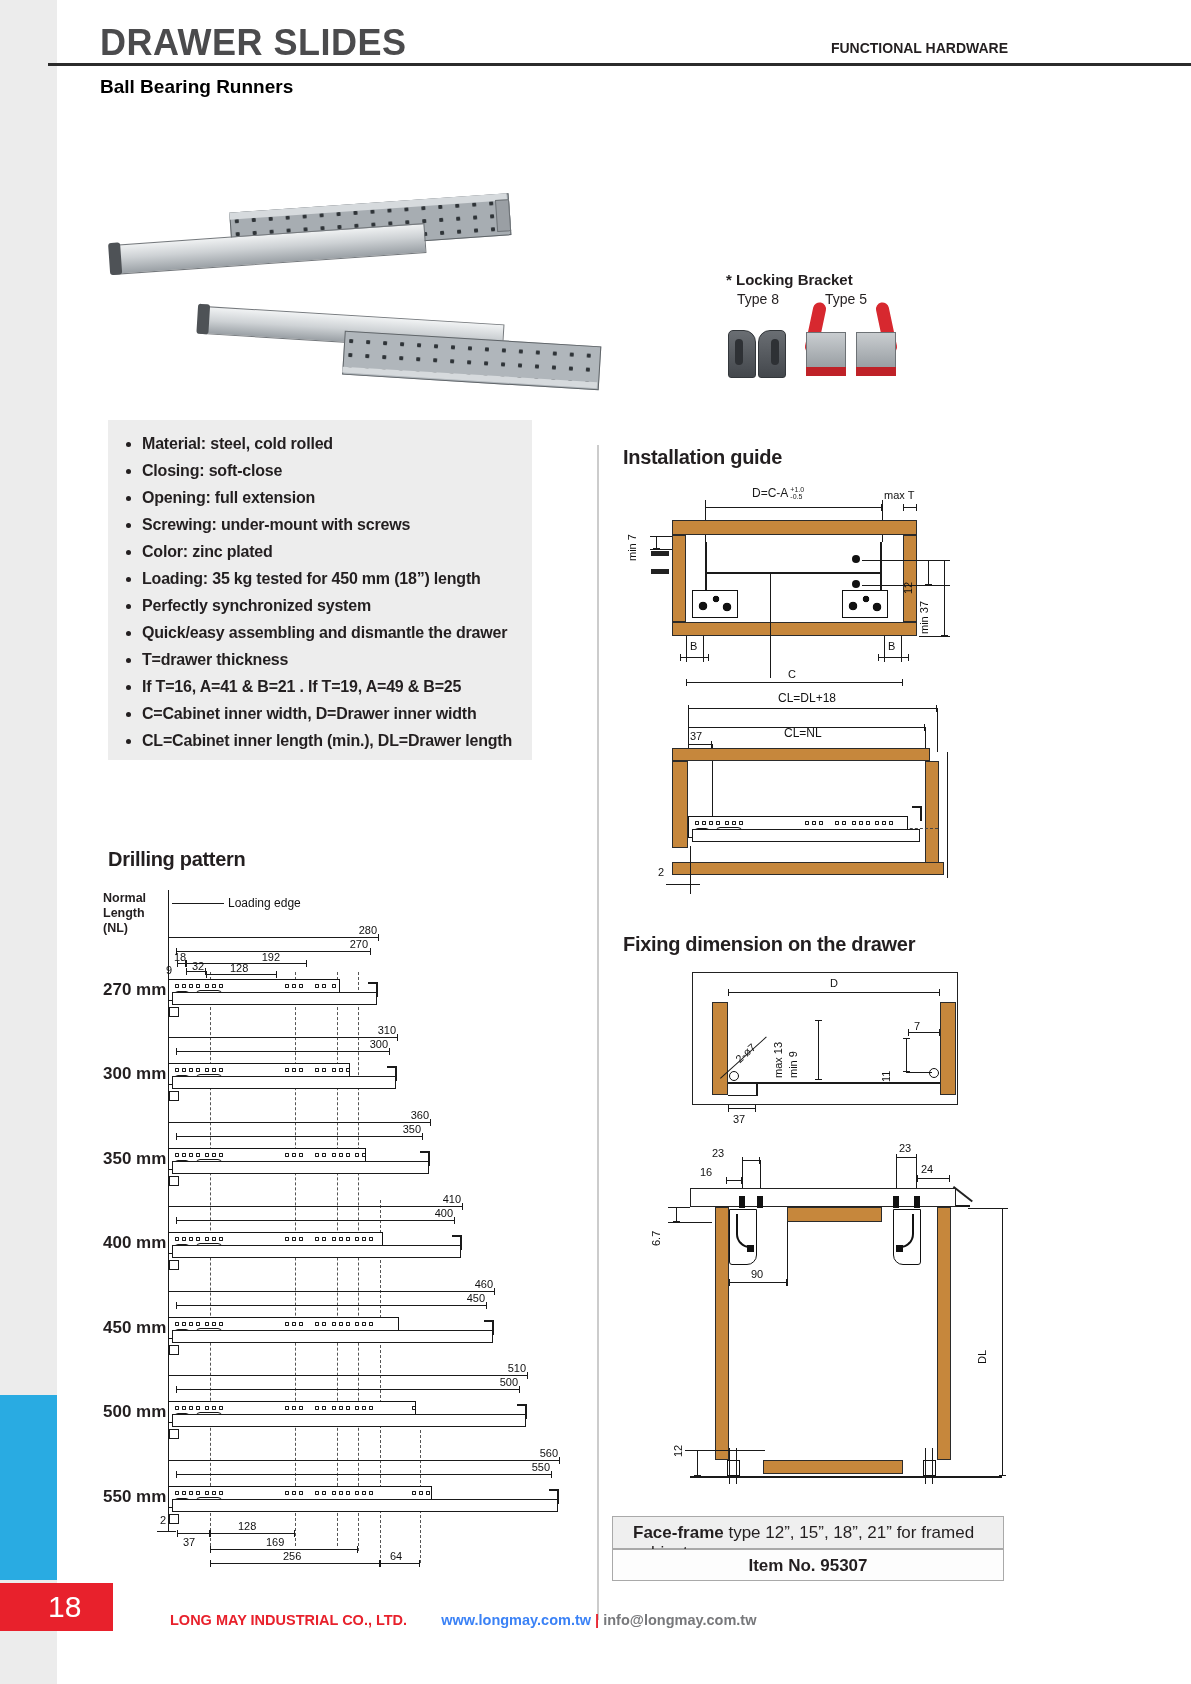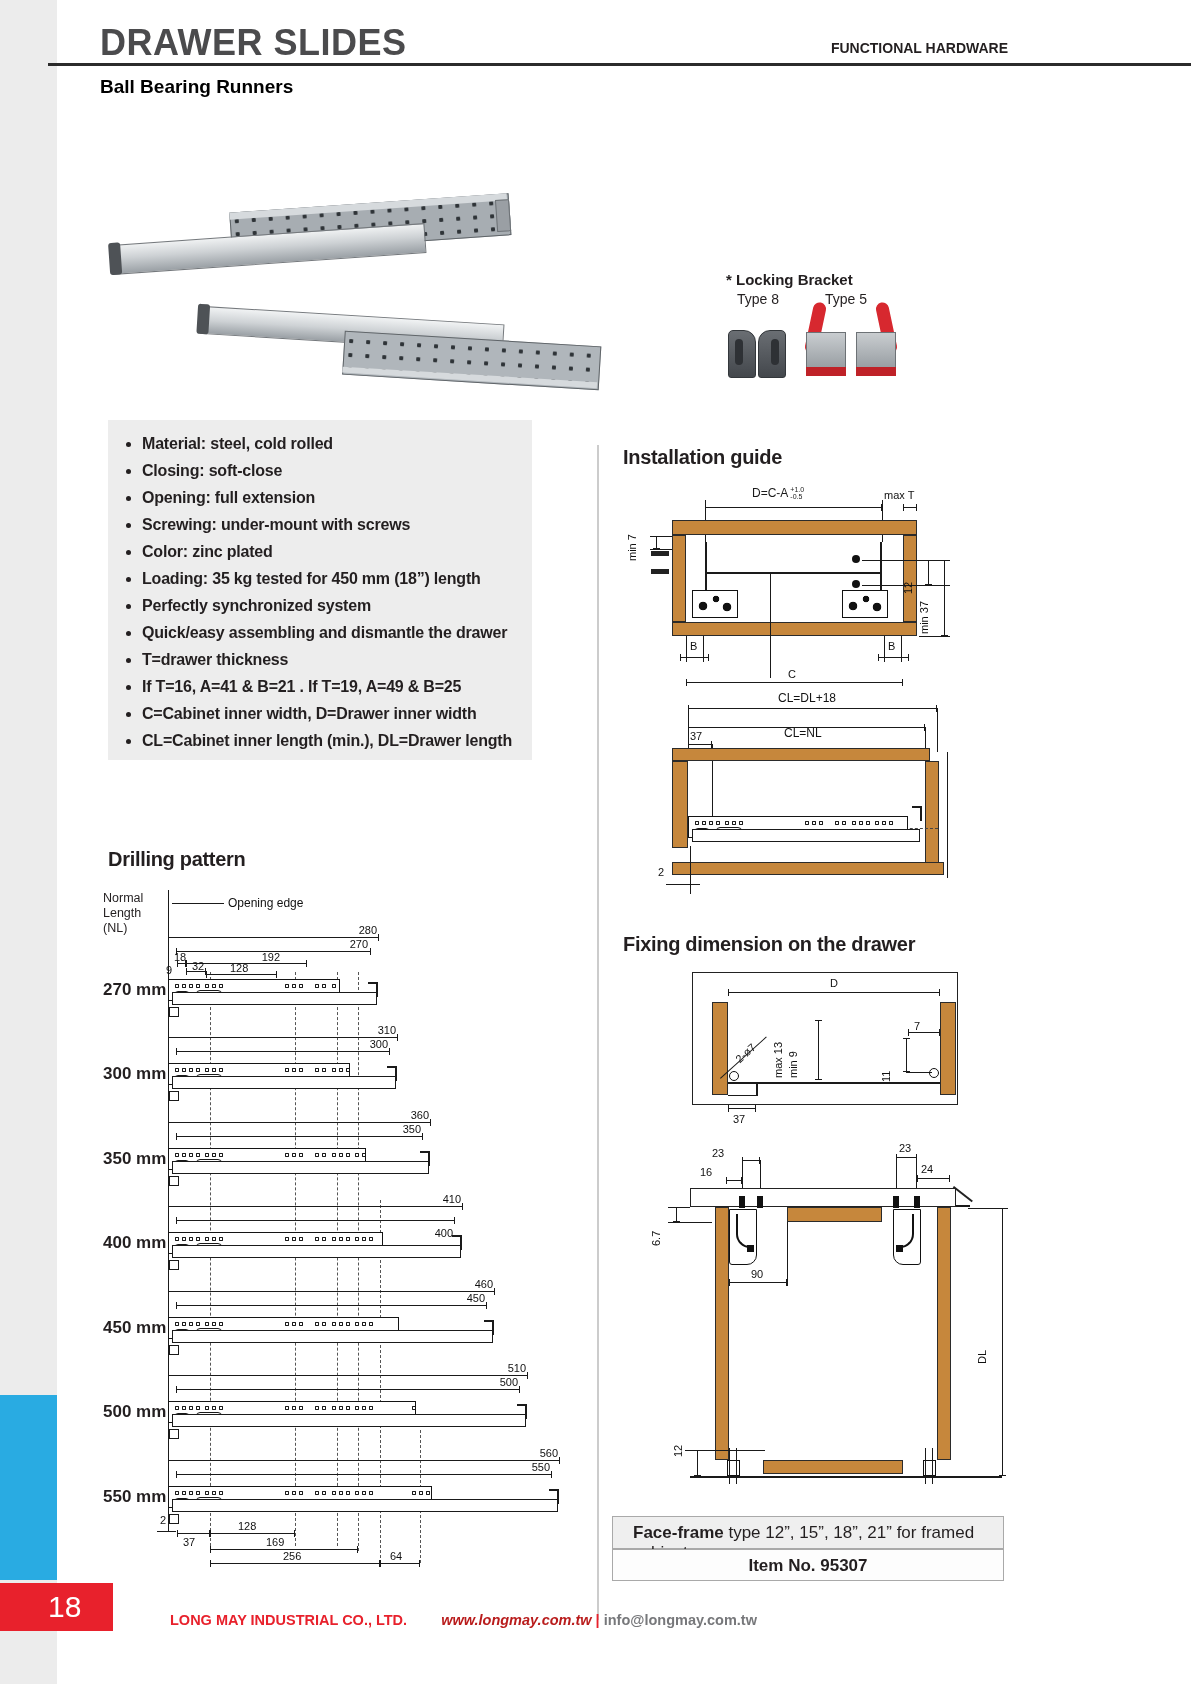--- a/index.html
+++ b/index.html
@@ -297,26 +297,26 @@
   <div class="wood" style="left:763px;top:1460px;width:140px;height:14px;"></div>
   <div class="abs" style="left:727px;top:1460px;width:11px;height:14px;border:1px solid #111;background:#fff;"></div>
   <div class="ln" style="left:729px;top:1448px;width:1px;height:36px;"></div>
   <div class="ln" style="left:736px;top:1448px;width:1px;height:36px;"></div>
   <div class="abs" style="left:923px;top:1460px;width:11px;height:14px;border:1px solid #111;background:#fff;"></div>
   <div class="ln" style="left:925px;top:1448px;width:1px;height:36px;"></div>
   <div class="ln" style="left:932px;top:1448px;width:1px;height:36px;"></div>
   <div class="ln" style="left:690px;top:1476px;width:312px;height:1.5px;"></div>
 
   <div class="heading" style="left:108px;top:848px;">Drilling pattern</div>
-  <div class="abs" style="left:103px;top:891px;font-size:12.5px;font-weight:normal;line-height:15px;color:#231F20;">
+  <div class="abs" style="left:103px;top:891px;font-size:12.5px;font-weight:bold;line-height:15px;color:#231F20;">
     <div>Normal</div>
     <div>Length</div>
     <div>(NL)</div>
   </div>
-  <div class="lbl" style="left:228px;top:897px;font-size:12px;">Opening edge</div>
+  <div class="lbl" style="left:228px;top:897px;font-size:12px;">Loading edge</div>
   <div class="ln" style="left:172px;top:903px;width:52px;height:1px;"></div>
   <div class="ln" style="left:168px;top:890px;width:1px;height:641px;"></div>
 
   <div class="dashv" style="left:210px;top:972px;height:574px;"></div>
   <div class="dashv" style="left:295px;top:972px;height:574px;"></div>
   <div class="dashv" style="left:337px;top:972px;height:574px;"></div>
   <div class="dashv" style="left:358px;top:972px;height:579px;"></div>
   <div class="dashv" style="left:380px;top:1200px;height:363px;"></div>
   <div class="dashv" style="left:420px;top:1430px;height:133px;"></div>
 
@@ -356,21 +356,21 @@
   <div class="dlbl" style="left:391px;top:1123px;">350</div>
   <div class="dim" style="left:176px;top:1136px;width:247px;"></div>
   <div class="rail" style="left:168px;top:1148px;width:198px;"></div>
   <div class="imem" style="left:172px;top:1161px;width:257px;"></div>
   <div class="hook" style="left:420px;top:1151px;"></div>
   <div class="clip" style="left:169px;top:1176px;"></div>
 
   <div class="rowlbl" style="top:1233px;">400 mm</div>
   <div class="dlbl" style="left:431px;top:1193px;">410</div>
   <div class="dim" style="left:168px;top:1206px;width:295px;"></div>
-  <div class="dlbl" style="left:423px;top:1207px;margin-top:20px;">400</div>
+  <div class="dlbl" style="left:423px;top:1207px;">400</div>
   <div class="dim" style="left:176px;top:1220px;width:279px;"></div>
   <div class="rail" style="left:168px;top:1232px;width:215px;"></div>
   <div class="imem" style="left:172px;top:1245px;width:289px;"></div>
   <div class="hook" style="left:452px;top:1235px;"></div>
   <div class="clip" style="left:169px;top:1260px;"></div>
 
   <div class="rowlbl" style="top:1318px;text-align:center;">450 mm</div>
   <div class="dlbl" style="left:463px;top:1278px;">460</div>
   <div class="dim" style="left:168px;top:1291px;width:327px;"></div>
   <div class="dlbl" style="left:455px;top:1292px;">450</div>
@@ -416,18 +416,18 @@
   <div class="ff-row" style="top:1516px;height:33px;background:#EFEFEF;padding:6px 0 0 20px;">
     <span style="font-weight:bold;">Face-frame</span><span> type 12”, 15”, 18”, 21” for framed cabinets</span>
   </div>
   <div class="ff-row" style="top:1549px;height:32px;background:#fdfdfd;text-align:center;padding-top:6px;">
     <span style="font-weight:bold;margin-top:36px;">Item No. 95307</span>
   </div>
 
   <div class="abs" style="left:170px;top:1612px;font-size:14.5px;font-weight:bold;white-space:nowrap;">
     <span style="color:#E8212C;">LONG MAY INDUSTRIAL CO., LTD.</span>
     <span style="display:inline-block;width:26px;"></span>
-    <a href="#" style="color:#b91c1c;font-style:italic;">www.longmay.com.tw</a>
+    <a href="#" style="color:#3b82f6;">www.longmay.com.tw</a>
     <span style="color:#E8212C;">|</span>
     <a href="#" style="color:#77787B;">info@longmay.com.tw</a>
   </div>
 
 </div>
 
 </body></html>

